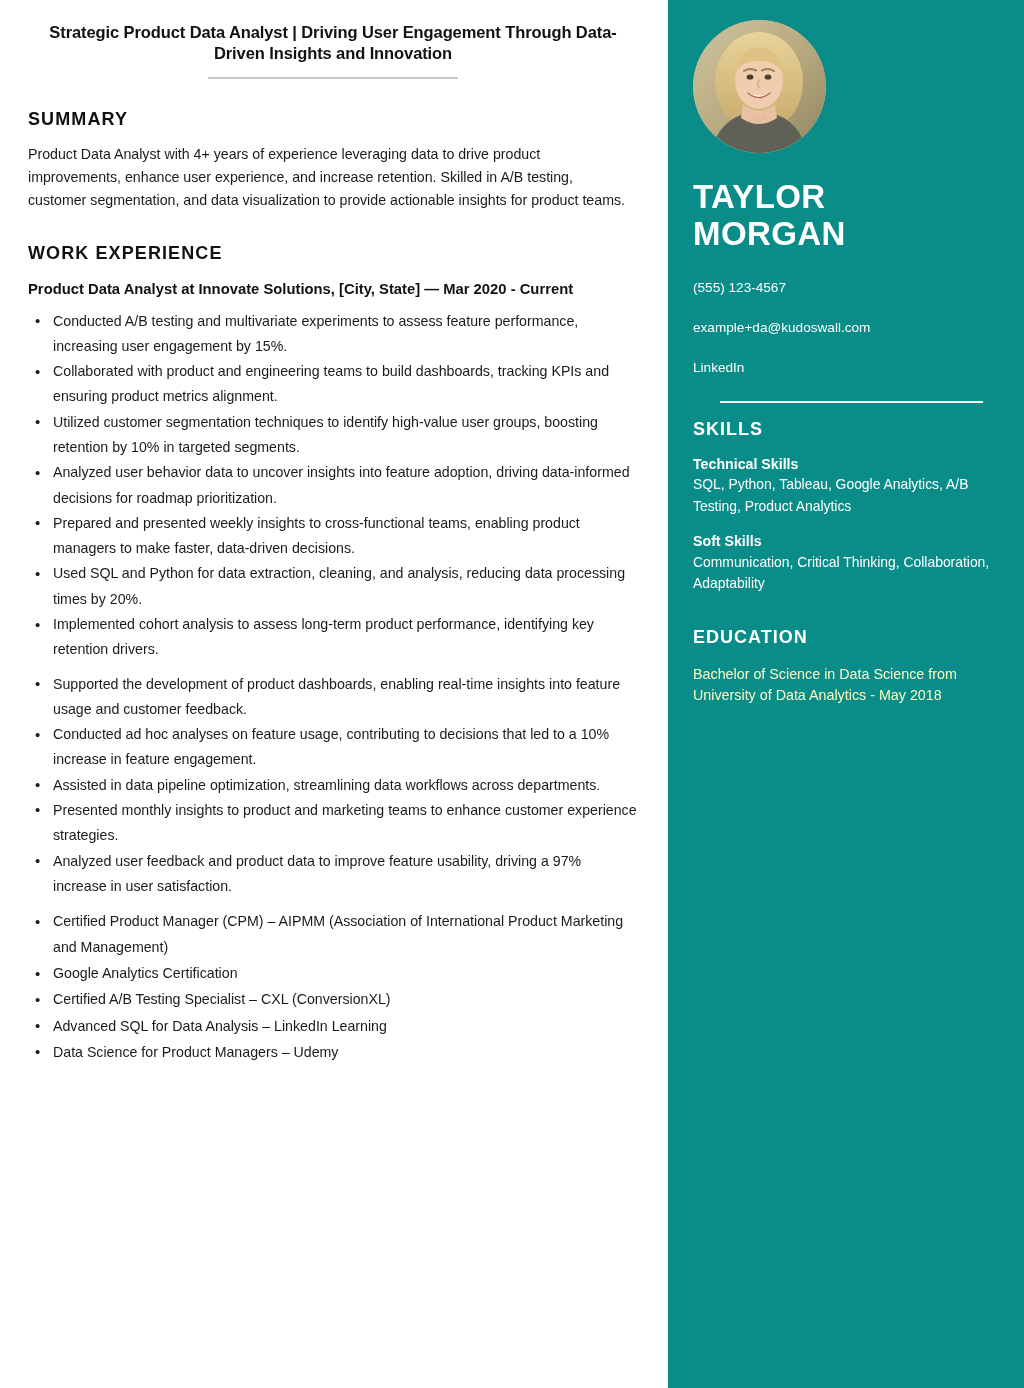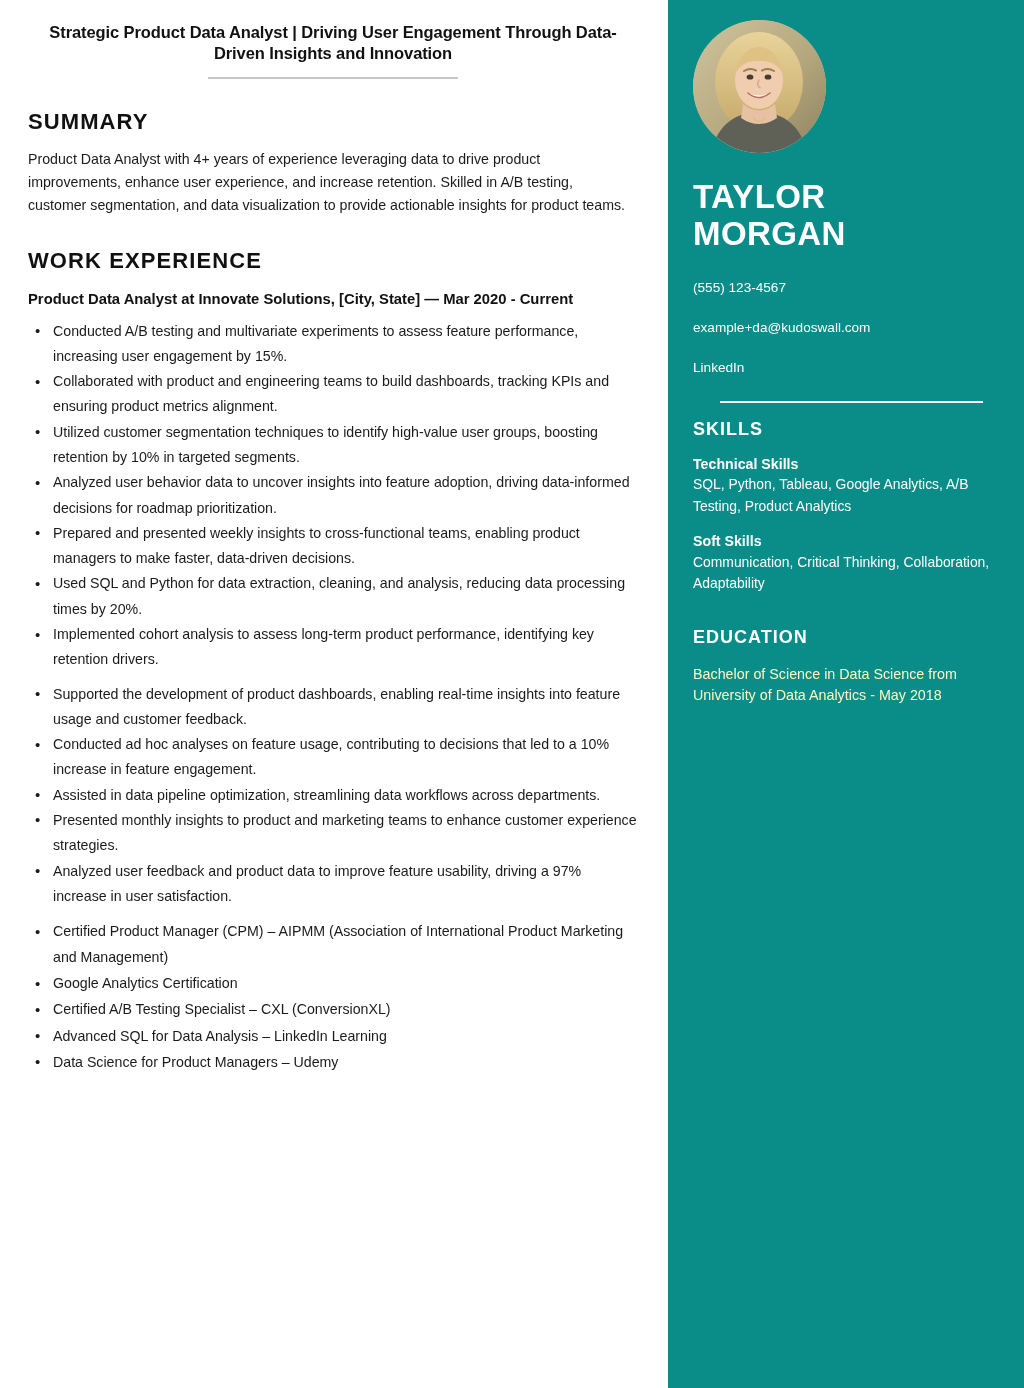--- a/index.html
+++ b/index.html
@@ -39,21 +39,21 @@
     letter-spacing: -0.1px;
     margin: 0 2px;
   }
   .headline-rule {
     width: 250px;
     height: 2px;
     background: #c8c8c8;
     margin: 13px auto 0 auto;
   }
   .section-title {
-    font-size: 22px;
+    font-size: 18px;
     font-weight: bold;
     color: #111111;
     letter-spacing: 1.1px;
     margin: 31px 0 0 0;
   }
   .section-title.first { margin-top: 30px; }
   .body-para {
     font-size: 14.2px;
     color: #1b1b1b;
     line-height: 1.62;

